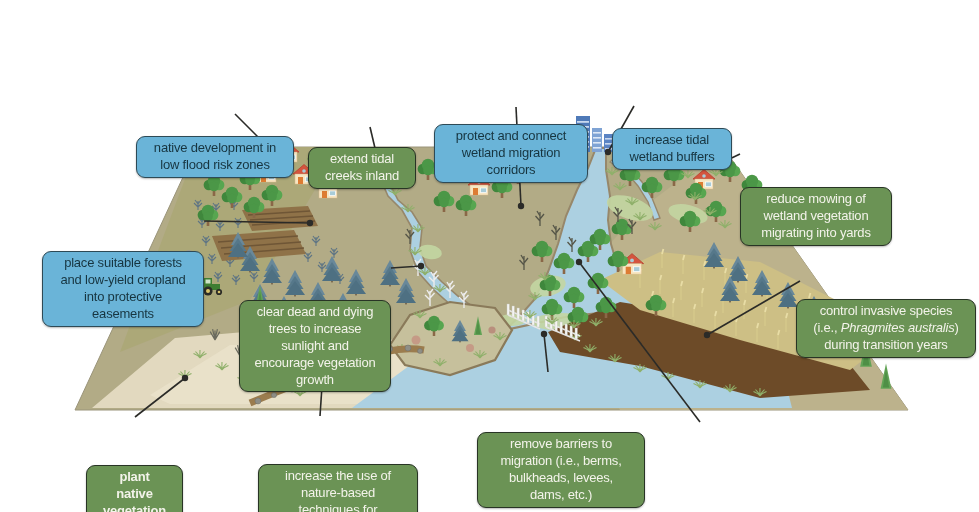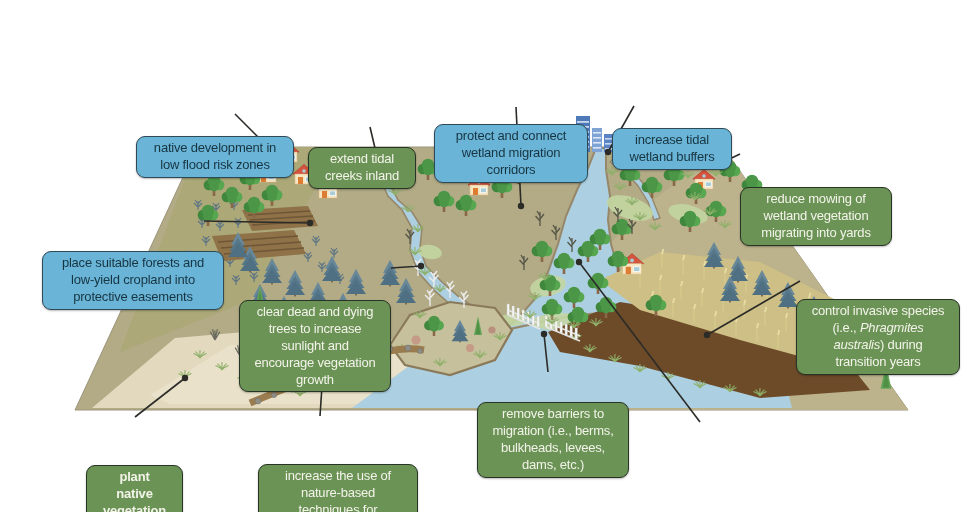--- a/index.html
+++ b/index.html
@@ -12,24 +12,24 @@
   .lbl.blue{background:var(--label-blue,#6ab4d8);border-color:var(--label-blue-border,#2e4a56);
             color:var(--label-blue-text,#173540);}
   .lbl.green{background:var(--label-green,#6b9355);border-color:var(--label-green-border,#283425);
              color:var(--label-green-text,#f3f3ea);}
   .lbl .it{font-style:italic;}
   #lbl-0{left:136px;top:88px;width:158px;min-height:26px;}
   #lbl-1{left:308px;top:99px;width:108px;min-height:27px;}
   #lbl-2{left:434px;top:76px;width:154px;min-height:30px;}
   #lbl-3{left:612px;top:80px;width:120px;min-height:26px;}
   #lbl-4{left:740px;top:139px;width:152px;min-height:30px;}
-  #lbl-5{left:42px;top:203px;width:182px;min-height:30px;}
+  #lbl-5{left:42px;top:203px;width:162px;min-height:30px;}
   #lbl-6{left:239px;top:252px;width:152px;min-height:30px;}
-  #lbl-7{left:796px;top:251px;width:164px;min-height:30px;}
-  #lbl-8{left:477px;top:354px;width:152px;min-height:30px;align-items:center;}
+  #lbl-7{left:796px;top:251px;width:180px;min-height:30px;}
+  #lbl-8{left:477px;top:384px;width:168px;min-height:30px;align-items:center;}
   #lbl-9{left:86px;top:417px;width:97px;min-height:26px;font-weight:bold;}
   #lbl-10{left:258px;top:416px;width:160px;min-height:30px;}
   #lbl-11{left:626px;top:422px;width:160px;min-height:26px;}
 </style>
 </head>
 <body>
 
 <div id="stage">
 
 <svg id="scene" width="979" height="512" viewBox="0 0 979 512">

